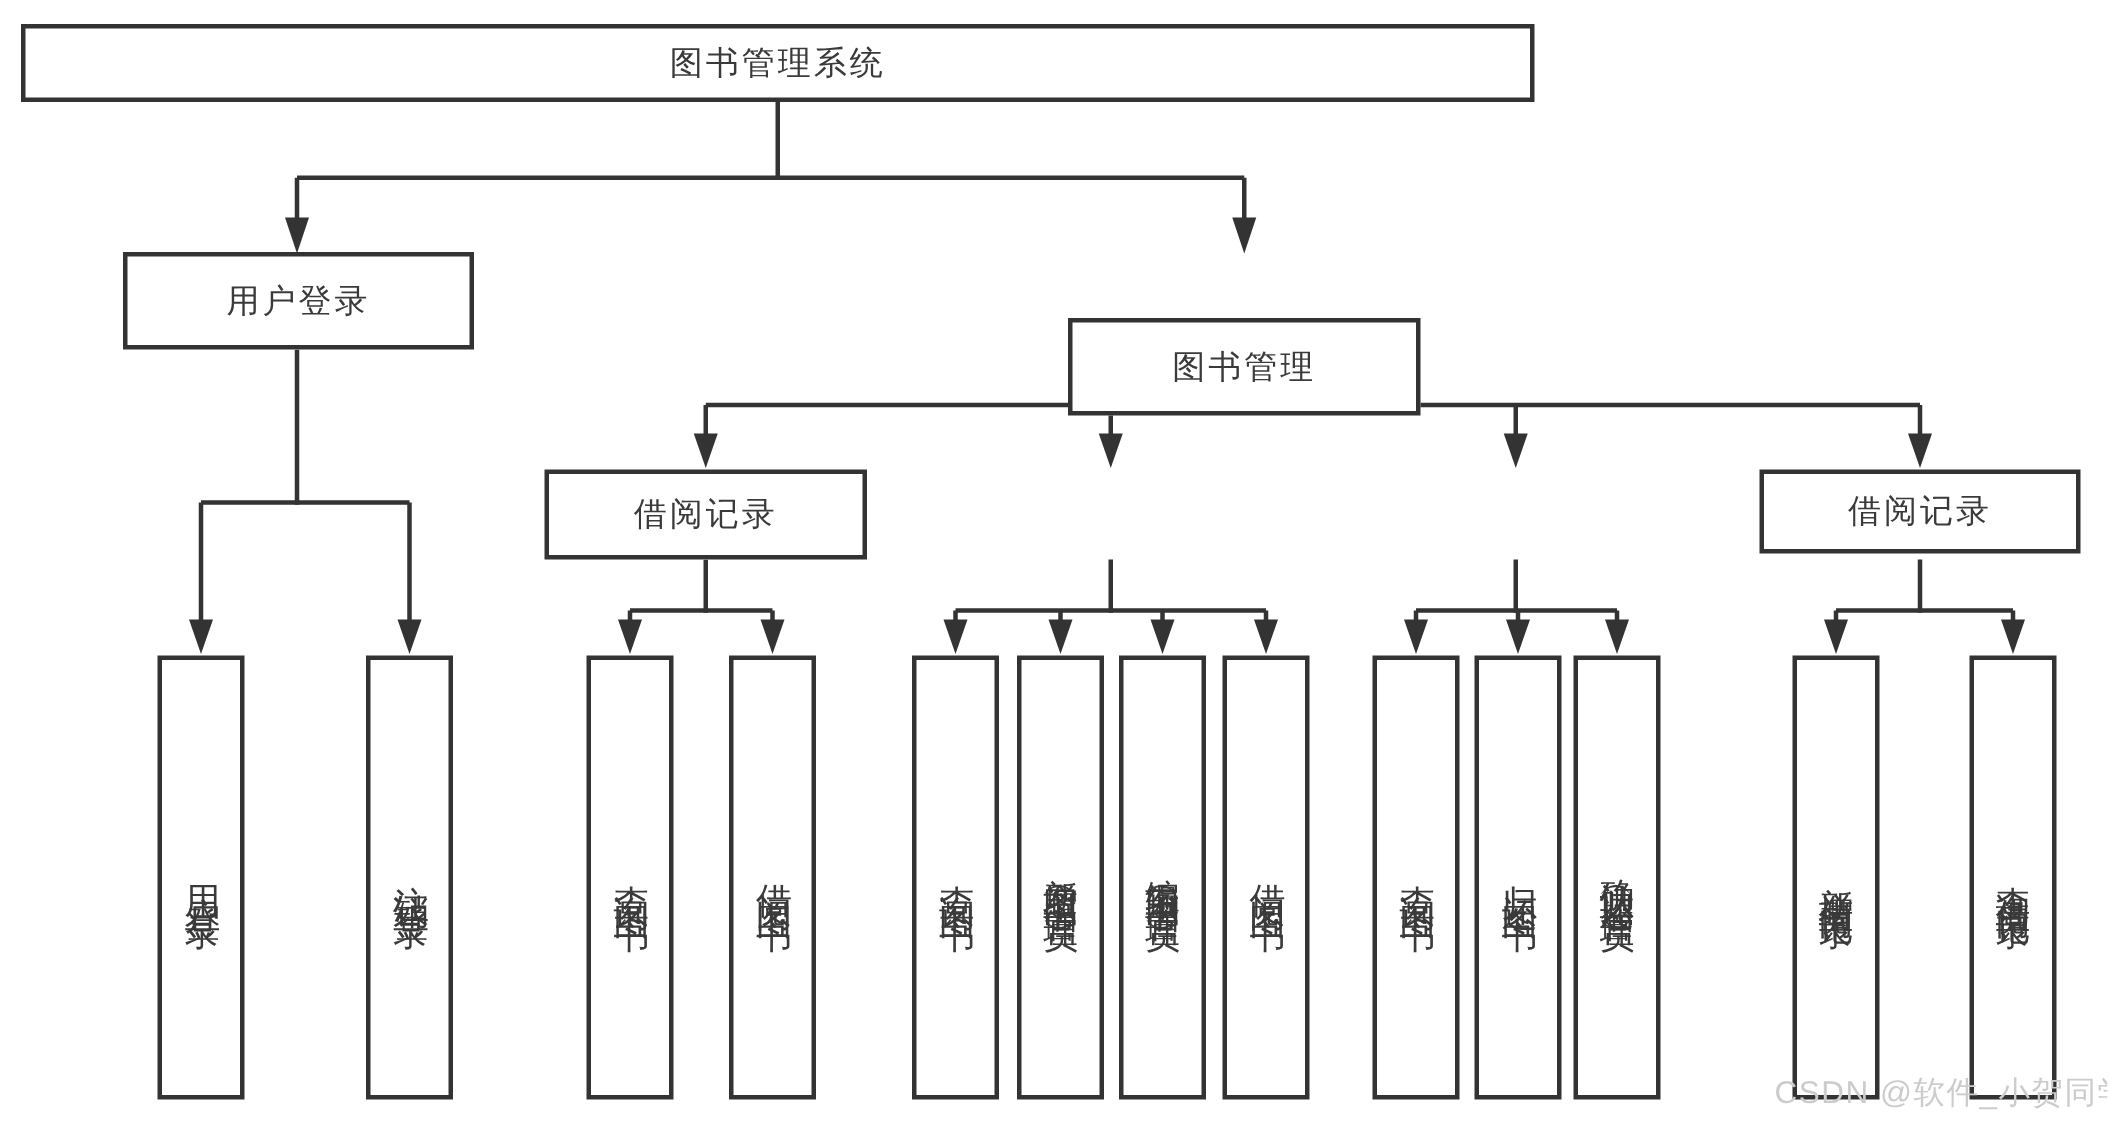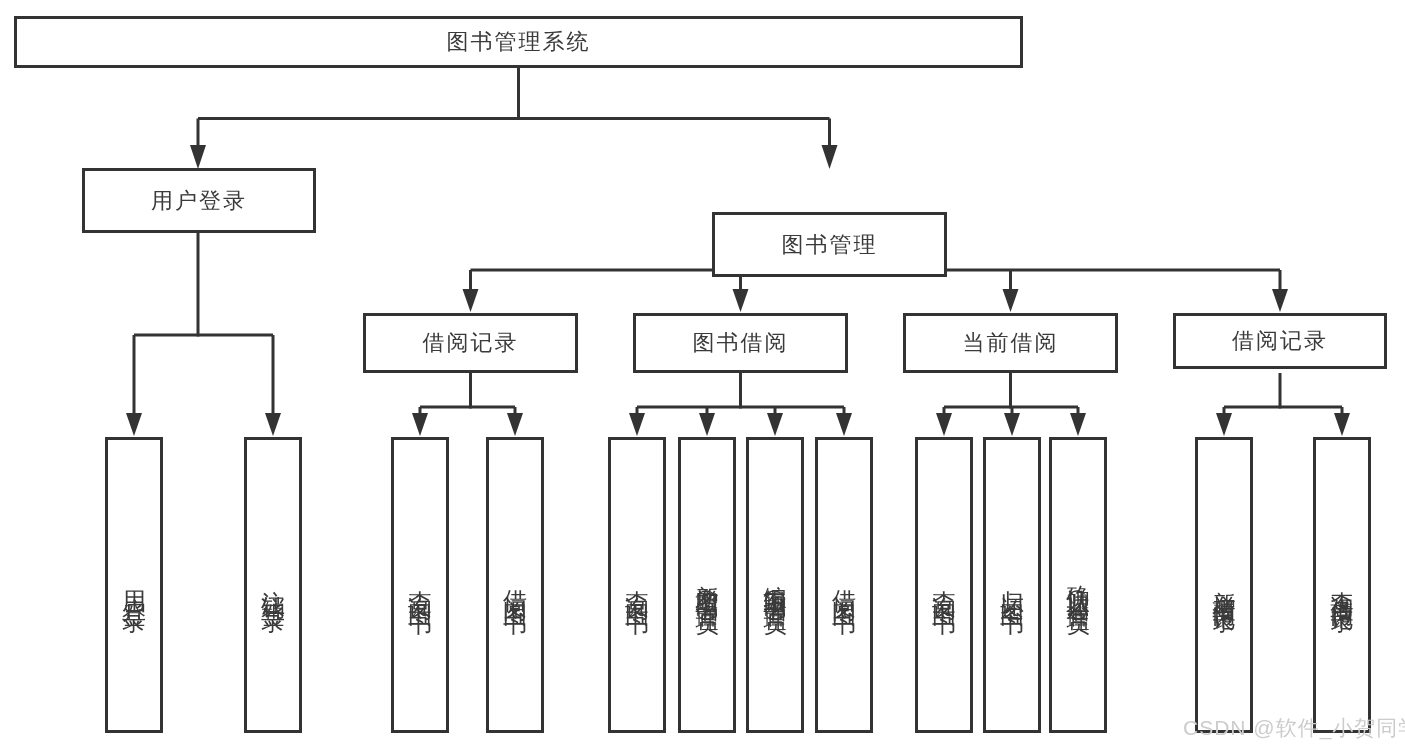--- a/index.html
+++ b/index.html
@@ -168,26 +168,20 @@
   <div class="box l2-login">
     <span class="h-label">用户登录</span>
   </div>
   <div class="box l2-books">
     <span class="h-label">图书管理</span>
   </div>
 
   <div class="box l3-new">
     <span class="h-label">借阅记录</span>
   </div>
-  <div class="box l3-borrow">
-    <span class="h-label">图书借阅</span>
-  </div>
-  <div class="box l3-current">
-    <span class="h-label">当前借阅</span>
-  </div>
   <div class="box l3-records">
     <span class="h-label">借阅记录</span>
   </div>
 
   <div class="box v-leaf lf-g1a">用户登录</div>
   <div class="box v-leaf lf-g1b">注销登录</div>
 
   <div class="box v-leaf lf-g2a">查询图书</div>
   <div class="box v-leaf lf-g2b">借阅图书</div>
 

